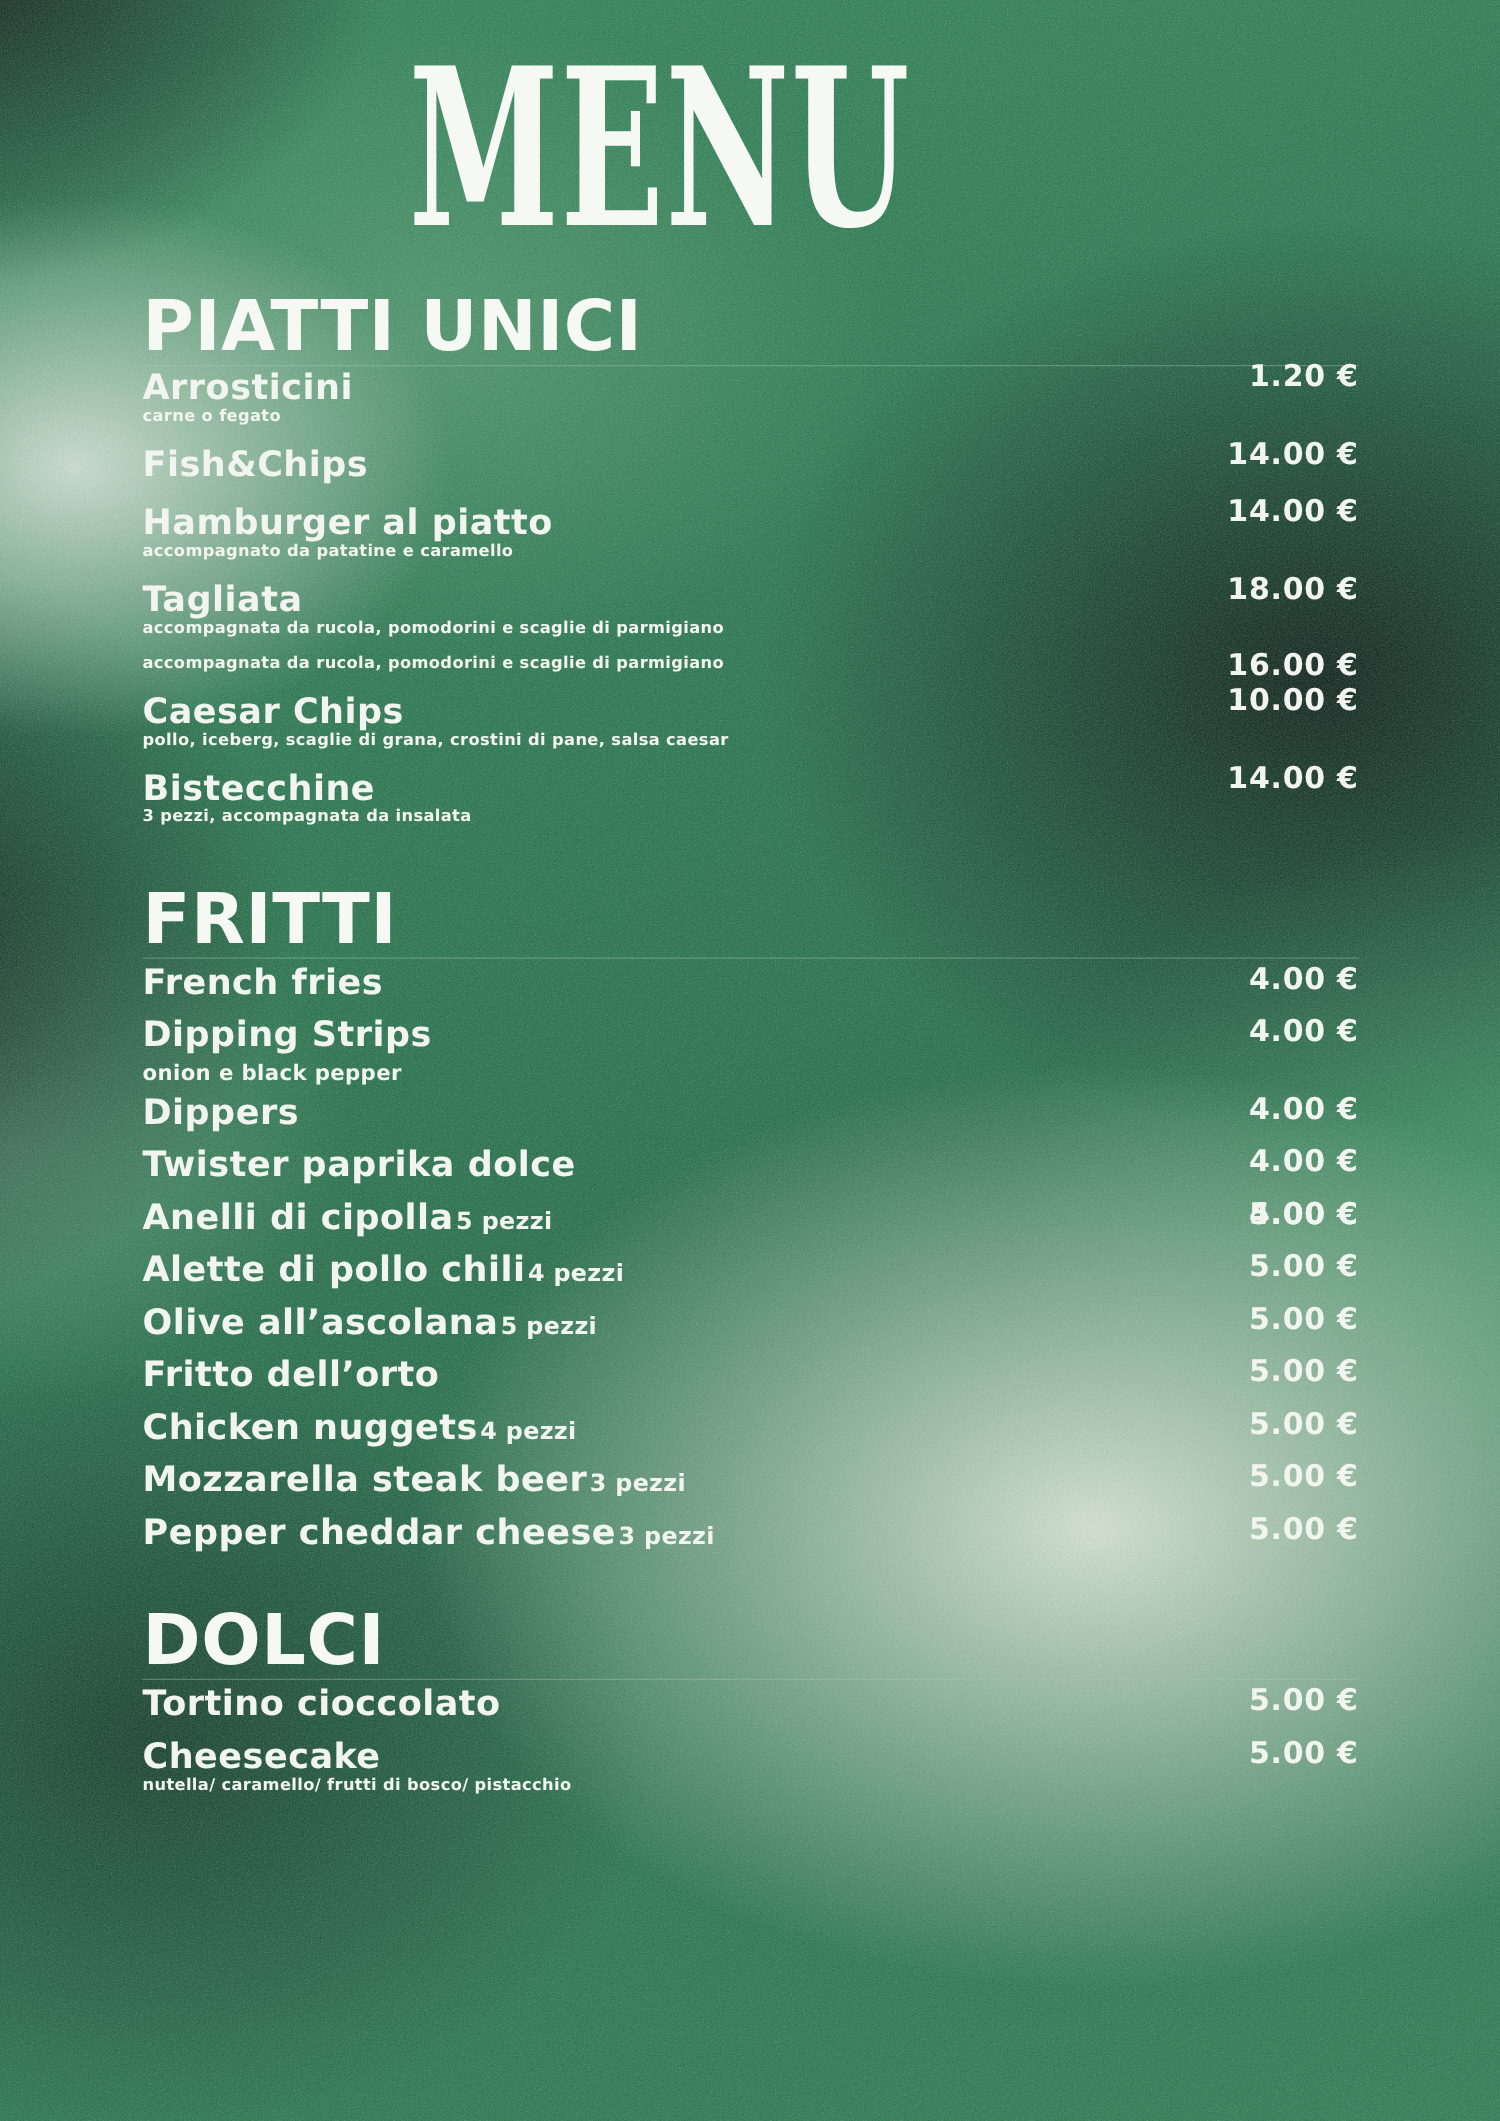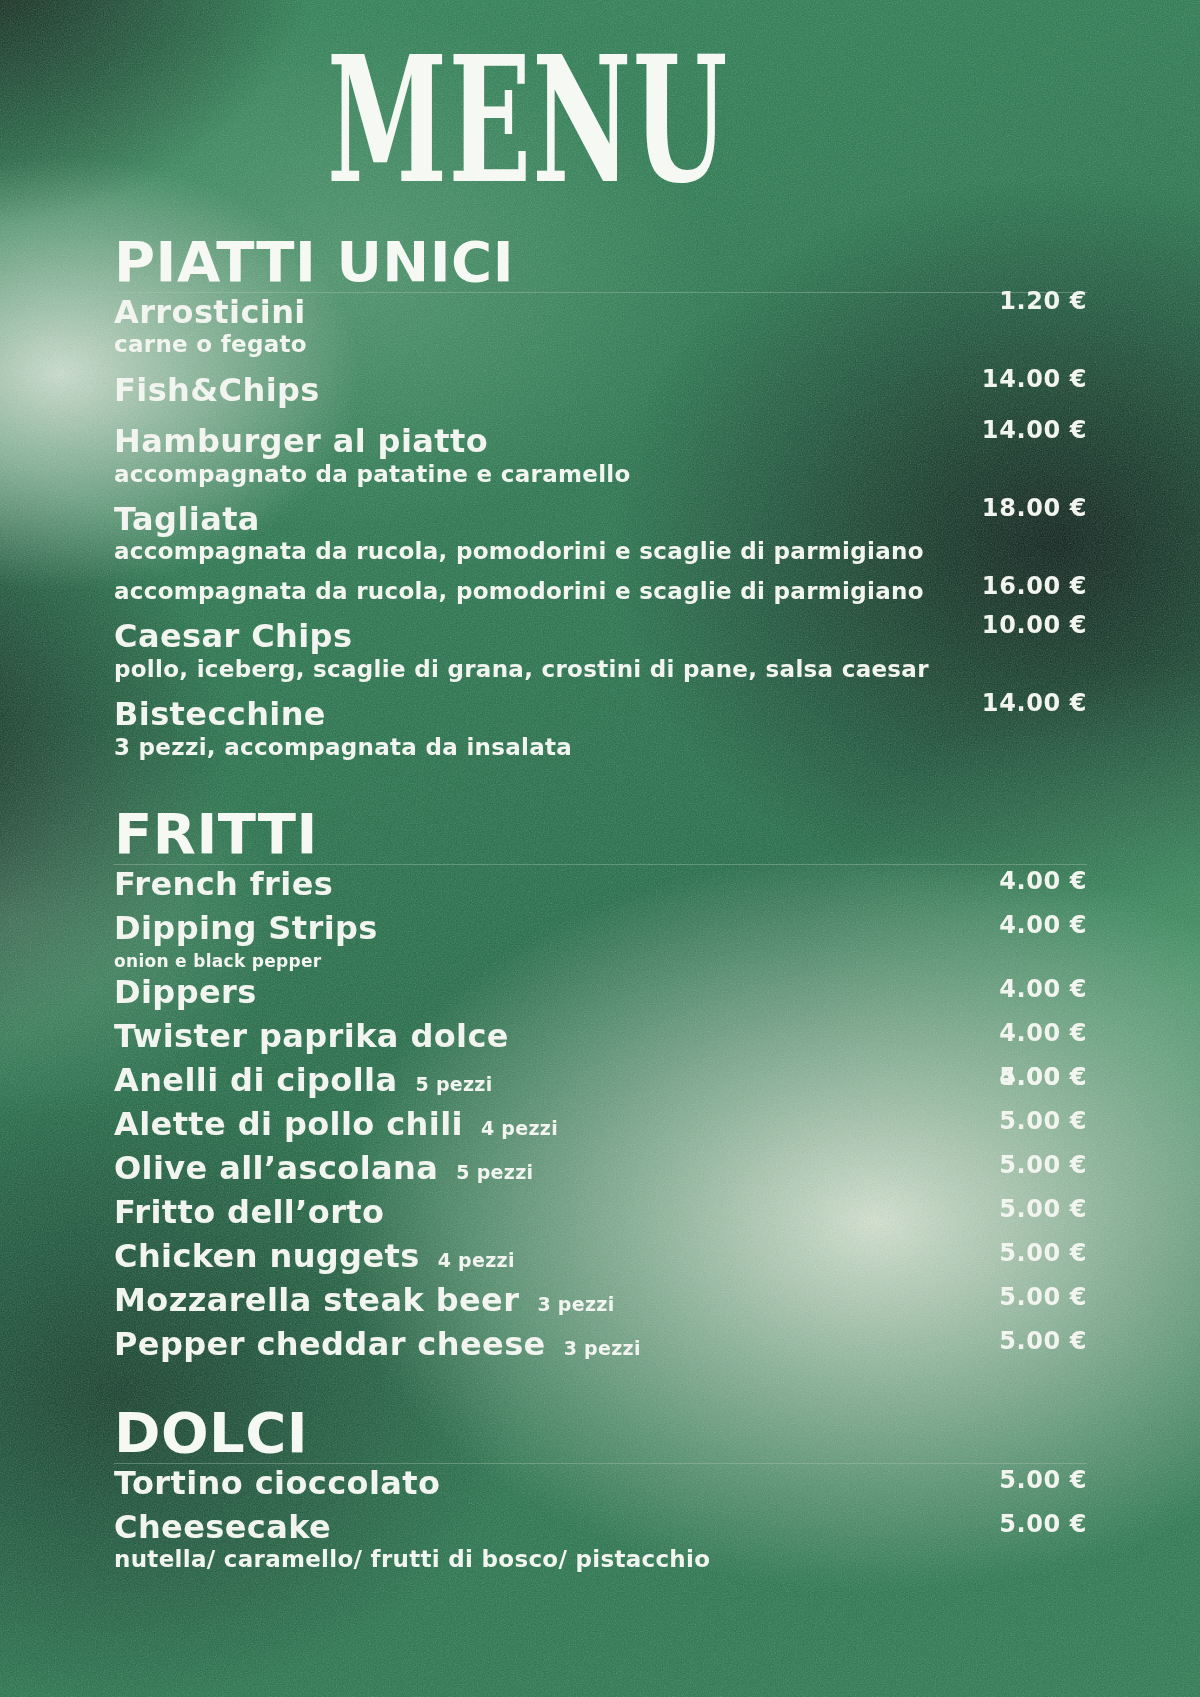--- a/index.html
+++ b/index.html
@@ -61,41 +61,41 @@
     margin-top: 2px;
   }
   .menu-section.section-0 { margin-top: 44px; }
   .menu-section.section-1 { margin-top: 46px; }
   .menu-section.section-2 { margin-top: 36px; }
 
   .menu-item { position: relative; }
   .item-line { position: relative; }
   .item-name {
     font-weight: bold;
-    font-size: 32px;
+    font-size: 28px;
     letter-spacing: 0.4px;
   }
   .item-qty {
     font-weight: bold;
     font-size: 19px;
     letter-spacing: 0.3px;
-    margin-left: 18px;
+    margin-left: 2px;
   }
   .item-price {
     position: absolute;
     right: 0;
     top: -3px;
     font-weight: bold;
     font-size: 24px;
     letter-spacing: 0.6px;
     white-space: nowrap;
   }
   .item-desc {
     font-weight: bold;
-    font-size: 23px;
+    font-size: 13px;
     line-height: 1.15;
     letter-spacing: 0.3px;
   }
 
   
   .section-0 .menu-item { margin-bottom: 13px; }
   .section-0 .menu-item:first-of-type { margin-top: 6px; }
   .section-0 .item-line { line-height: 1.2; }
   .section-0 .item-price { top: -6px; }
 

